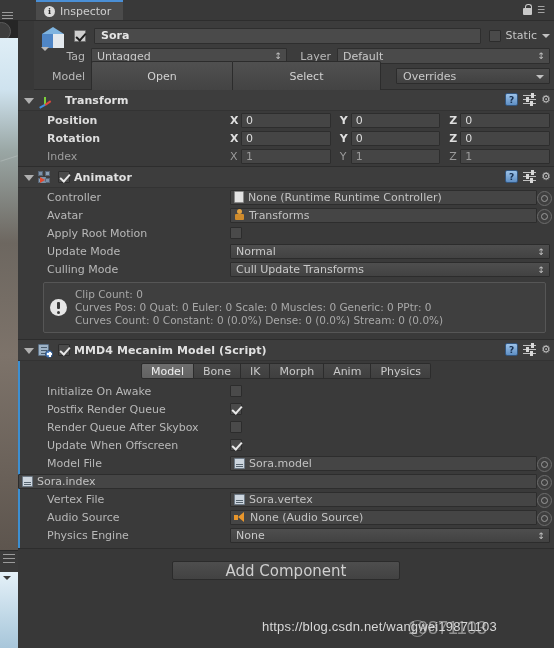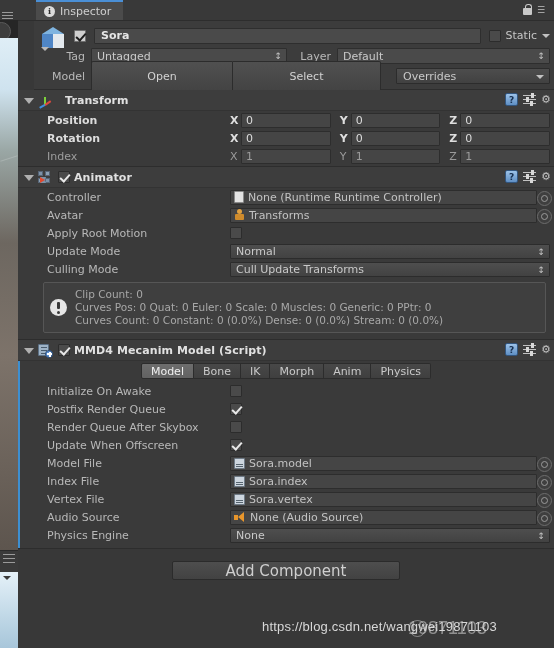--- a/index.html
+++ b/index.html
@@ -483,21 +483,20 @@
       <div class="prow">
         <div class="plabel">Model File</div>
         <div class="objfield">
           <span class="fileico"></span>
           <span>Sora.model</span>
         </div>
         <span class="picker"></span>
       </div>
 
       <div class="prow">
-        <div class="plabel">Index File</div>
         <div class="objfield">
           <span class="fileico"></span>
           <span>Sora.index</span>
         </div>
         <span class="picker"></span>
       </div>
 
       <div class="prow">
         <div class="plabel">Vertex File</div>
         <div class="objfield">

